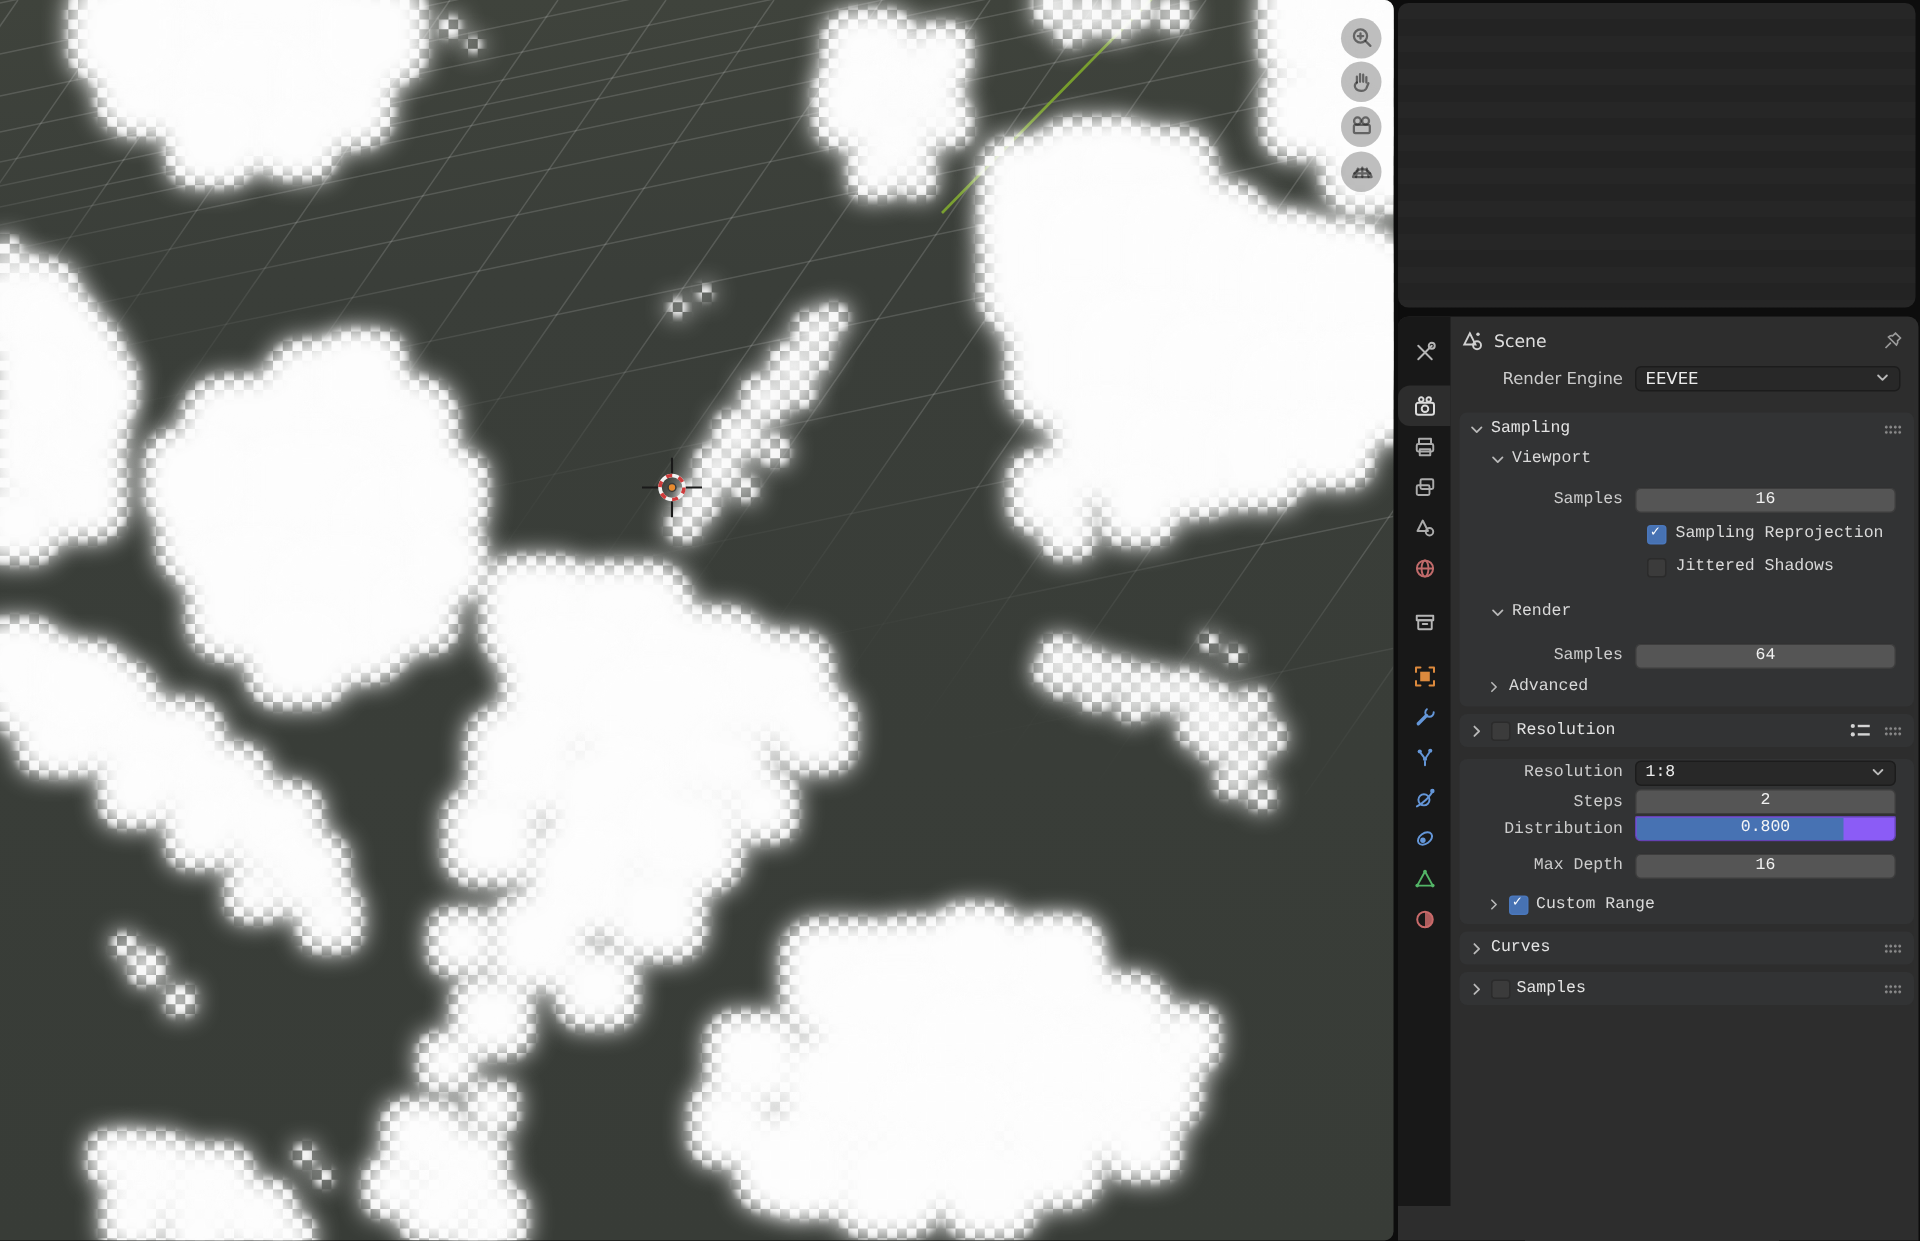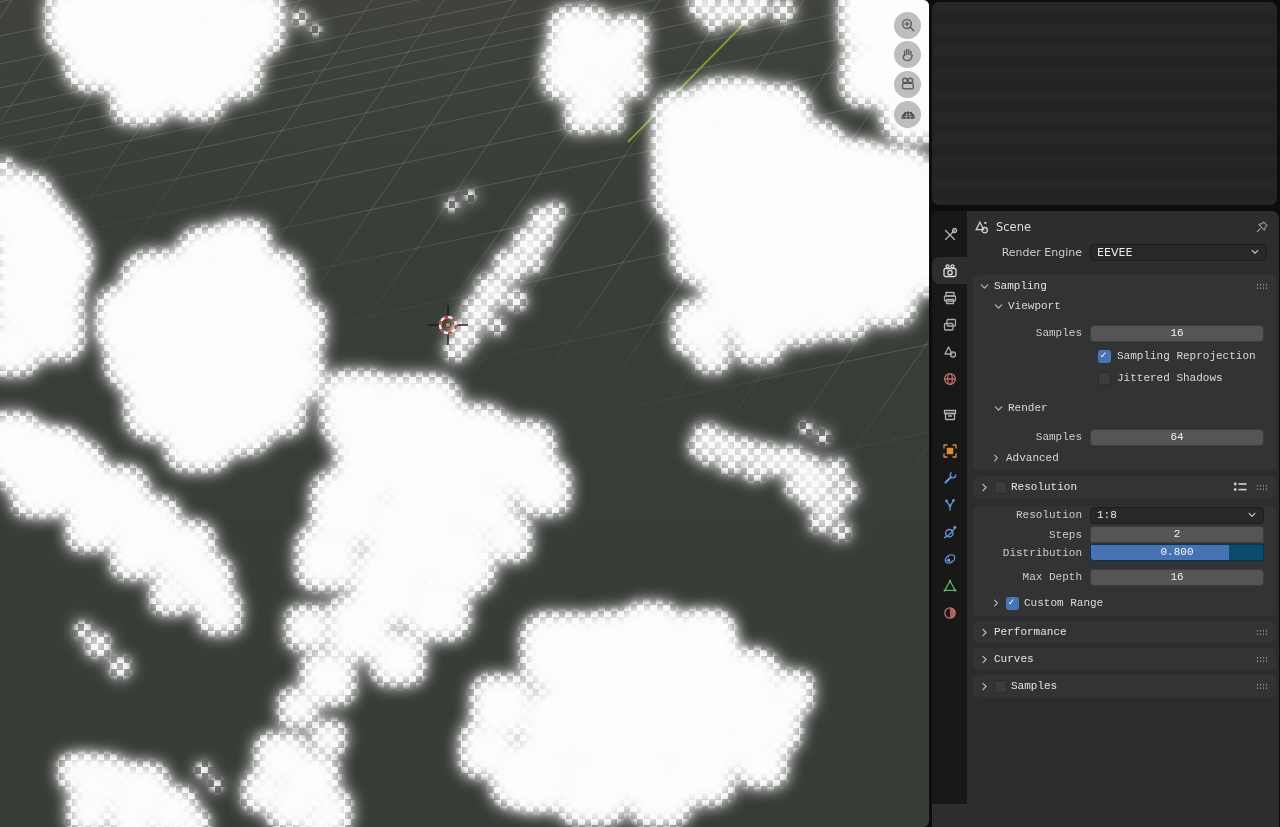--- a/index.html
+++ b/index.html
@@ -50,21 +50,21 @@
   .navrow .bc-label { color:#dedede; font-size:11.5px; margin-left:6px; }
   .spacer { flex:1; }
 
   .row { display:flex; align-items:center; margin-right:12px; }
   .lbl { width:123px; text-align:right; padding-right:8px; color:#cccccc; font-size:11px; flex:none; }
   .lbl.p { width:117px; }
   .field { flex:1; height:17px; background:#555555; border:1px solid rgba(0,0,0,.28); border-radius:4px;
            color:#f1f1f1; font-size:11px; text-align:center; line-height:15px; }
   .dd { flex:1; height:17px; background:#282828; border:1px solid #1c1c1c; border-radius:4px;
         display:flex; align-items:center; padding:0 6px; color:#ececec; font-size:11px; }
-  .slider { flex:1; height:17px; background:#0c4a6e; border:1px solid rgba(0,0,0,.28); border-radius:1px 1px 4px 4px;
+  .slider { flex:1; height:17px; background:#8b5cf6; border:1px solid rgba(0,0,0,.28); border-radius:1px 1px 4px 4px;
             position:relative; overflow:hidden; }
   .slider .fill { position:absolute; left:0; top:0; bottom:0; background:#4772b3; }
   .slider .val { position:absolute; inset:0; text-align:center; color:#f6f6f6; font-size:11px; line-height:15px; }
 
   .panels { padding:6px 3px 0 6px;font-family:Liberation Mono, monospace; }
   .panel { background:#323334; border-radius:5px; margin-bottom:5px; }
   .phead { display:flex; align-items:center; height:22px; padding:0 8px 0 6px; }
   .phead .t { color:#e3e3e3; font-size:11px; margin-left:4px; }
   .subhead { display:flex; align-items:center; height:18px; margin-left:20px; }
   .subhead .t { color:#d9d9d9; font-size:11px; margin-left:4px; }
@@ -790,30 +790,20 @@
             </div>
             <div class="exprow" style="margin-top:13px; padding-bottom:9px;">
               <svg class="chev" width="10" height="10" viewBox="0 0 14 14">
                   <path d="M5 3 L9 7 L5 11"></path>
                 </svg>
               <span class="cb on"></span>
               <span class="t">Custom Range</span>
             </div>
           </div>
 
-          <div class="panel">
-            <div class="phead">
-              <svg class="chev" width="11" height="11" viewBox="0 0 14 14">
-                  <path d="M5 3 L9 7 L5 11"></path>
-                </svg>
-              <span class="t">Performance</span>
-              <div class="spacer"></div>
-                <div class="grip"></div>
-            </div>
-          </div>
 
           <div class="panel">
             <div class="phead">
               <svg class="chev" width="11" height="11" viewBox="0 0 14 14">
                   <path d="M5 3 L9 7 L5 11"></path>
                 </svg>
               <span class="t">Curves</span>
               <div class="spacer"></div>
                 <div class="grip"></div>
             </div>

